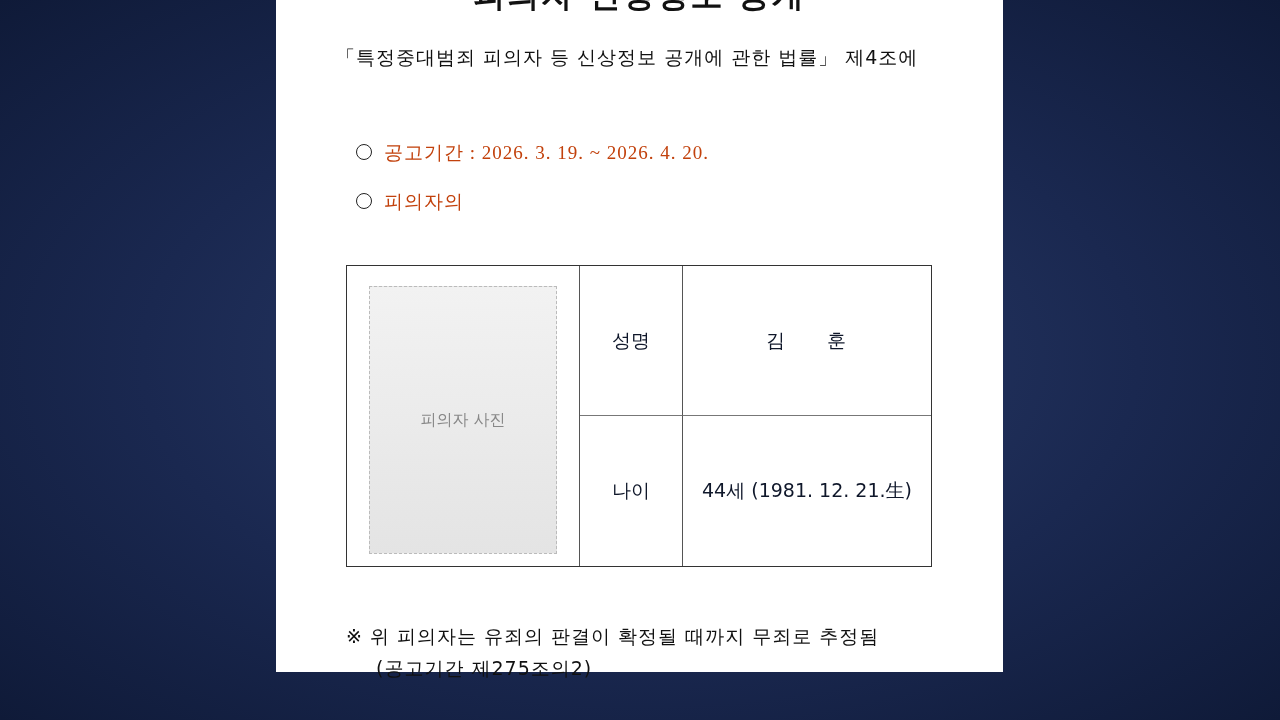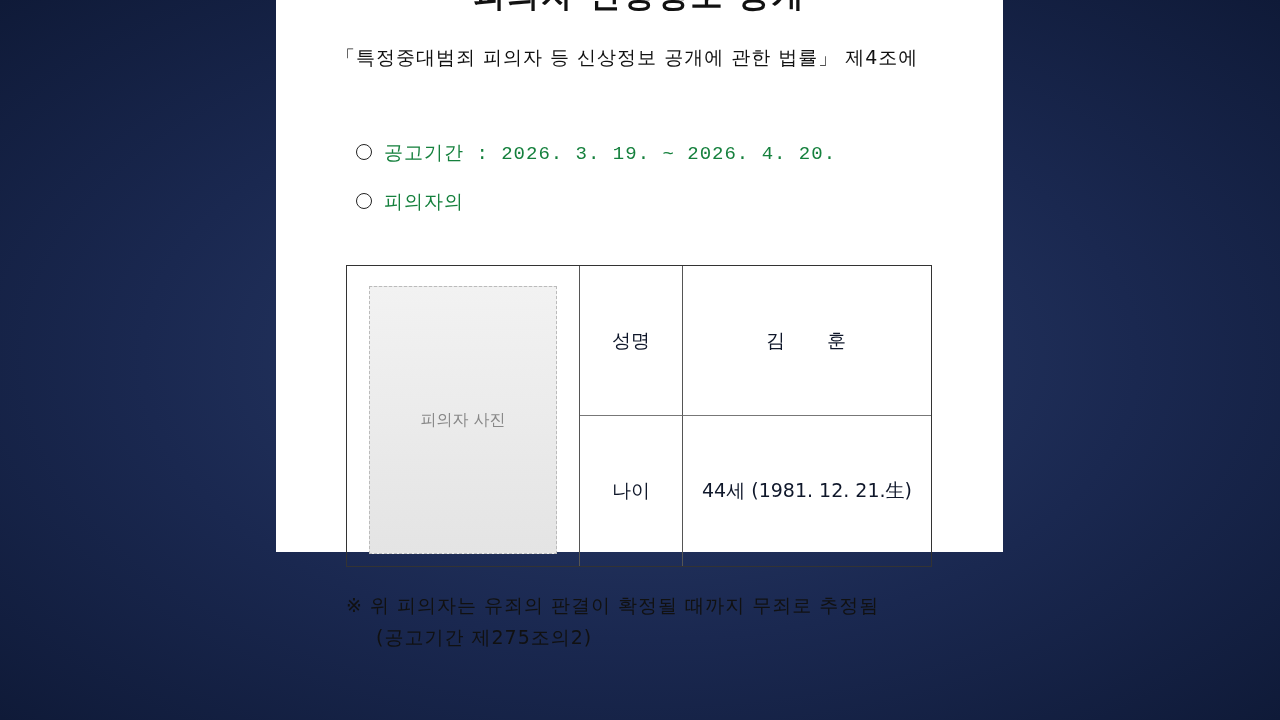--- a/index.html
+++ b/index.html
@@ -2,36 +2,36 @@
 <html><head>
   <meta charset="utf-8">
   <style>
     html, body { margin: 0; padding: 0; }
     body {
       width: 1280px; height: 720px; overflow: hidden; position: relative;
       background: radial-gradient(ellipse at center, #2a3c6a 0%, #1a2850 55%, #0f1a38 100%);
       font-family: "DejaVu Serif", "Liberation Serif", serif;
     }
     .paper {
-      position: absolute; left: 276px; top: 0; width: 727px; height: 552px;
+      position: absolute; left: 276px; top: 0; width: 727px; height: 672px;
       background: #ffffff;
     }
     .title {
       position: absolute; left: 0; width: 727px; top: -26px; text-align: center;
       font-family: "DejaVu Sans", sans-serif; font-weight: bold; font-size: 32px;
       color: #111; letter-spacing: 2px;
     }
     .para {
       position: absolute; left: 60px; width: 600px; font-size: 19px; color: #111;
       font-family: "DejaVu Sans", sans-serif; line-height: 33px; letter-spacing: 1px;
     }
     .p1 { top: 41px; }
     .bullet-line {
-      position: absolute; left: 80px; font-size: 19px; color: #15803d;
-      font-family: Liberation Mono, monospace; letter-spacing: 1px;
+      position: absolute; left: 80px; font-size: 19px; color: #c2410c;
+      font-family: Liberation Serif, serif; letter-spacing: 1px;
     }
     .b1 { top: 140px; }
     .b2 { top: 189px; }
     .circle { display: inline-block; width: 14px; height: 14px; border: 1.5px solid #222; border-radius: 50%; margin-right: 12px; vertical-align: -1px; }
     .table {
       position: absolute; left: 70px; top: 265px; width: 586px; height: 302px;
       border: 1.5px solid #333; box-sizing: border-box;
       display: grid; grid-template-columns: 233px 103px 1fr; grid-template-rows: 1fr 1fr;
     }
     .photo-cell {
@@ -46,21 +46,21 @@
     .photo-label { font-family: "DejaVu Sans", sans-serif; font-size: 16px; color: #888; }
     .cell {
       display: flex; align-items: center; justify-content: center;
       font-family: "DejaVu Sans", sans-serif; font-size: 19px; color: #0f172a;
     }
     .lbl { border-right: 1.5px solid #555; }
     .row1 { border-bottom: 1.5px solid #777; }
     .name-val { letter-spacing: 2px; }
     .name-val span + span { margin-left: 40px; }
     .note {
-      position: absolute; left: 70px; top: 589px; width: 600px; font-size: 19px;
+      position: absolute; left: 70px; top: 620px; width: 600px; font-size: 19px;
       font-family: "DejaVu Sans", sans-serif; color: #111; line-height: 32px; letter-spacing: 1px;
     }
     .note .l2 { padding-left: 30px; }
   </style>
 </head>
 <body>
 
 <div class="paper">
   <div class="title">피의자 신상정보 공개</div>
 

